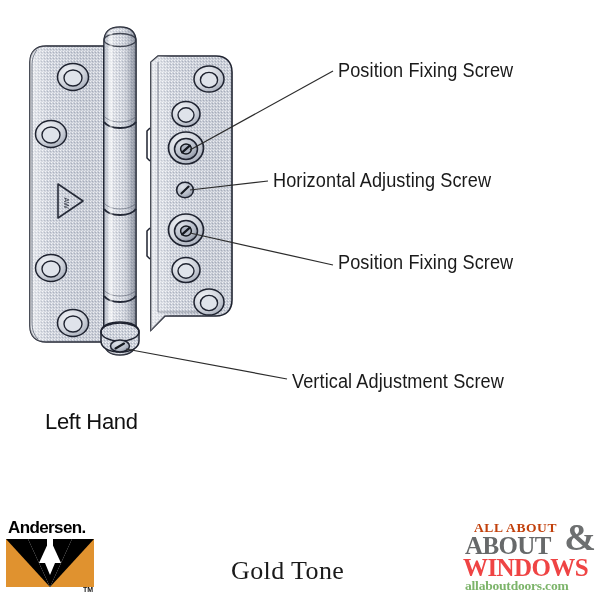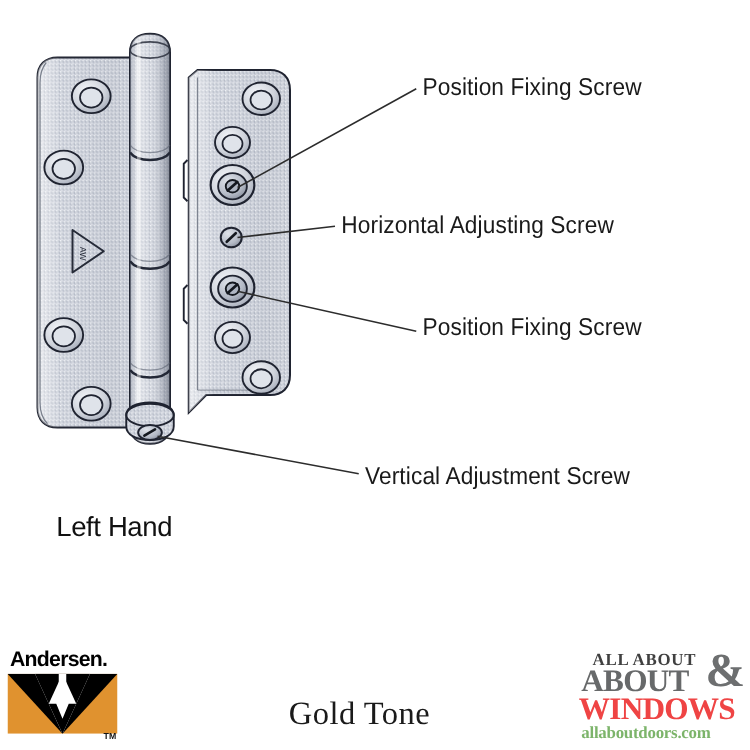--- a/index.html
+++ b/index.html
@@ -118,21 +118,21 @@
     color: #6e706e;
     text-align: left;
   }
   #aadw-line1 {
     position: absolute;
     left: 12px; top: 0px;
     font-family: "Liberation Serif", serif;
     font-size: 13.5px;
     font-weight: bold;
     letter-spacing: 0.6px;
-    color: #404040;
+    color: #c2410c;
   }
   #aadw-line2 {
     position: absolute;
     left: 3px; top: 12px;
     font-family: "Liberation Serif", serif;
     font-size: 25px;
     font-weight: bold;
     letter-spacing: -0.6px;
     color: #67696a;
   }

